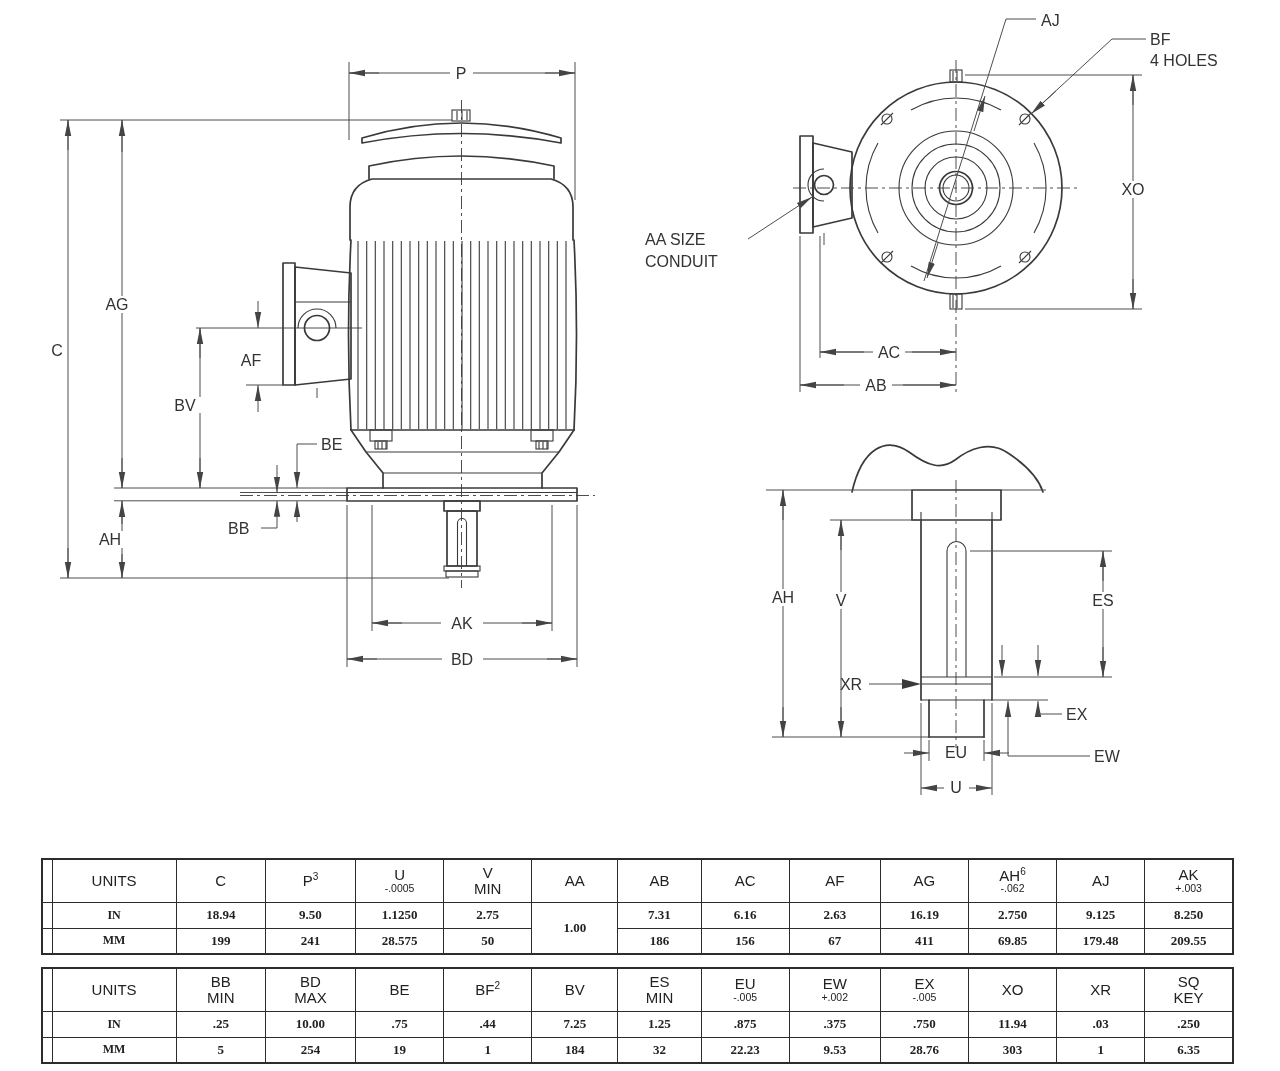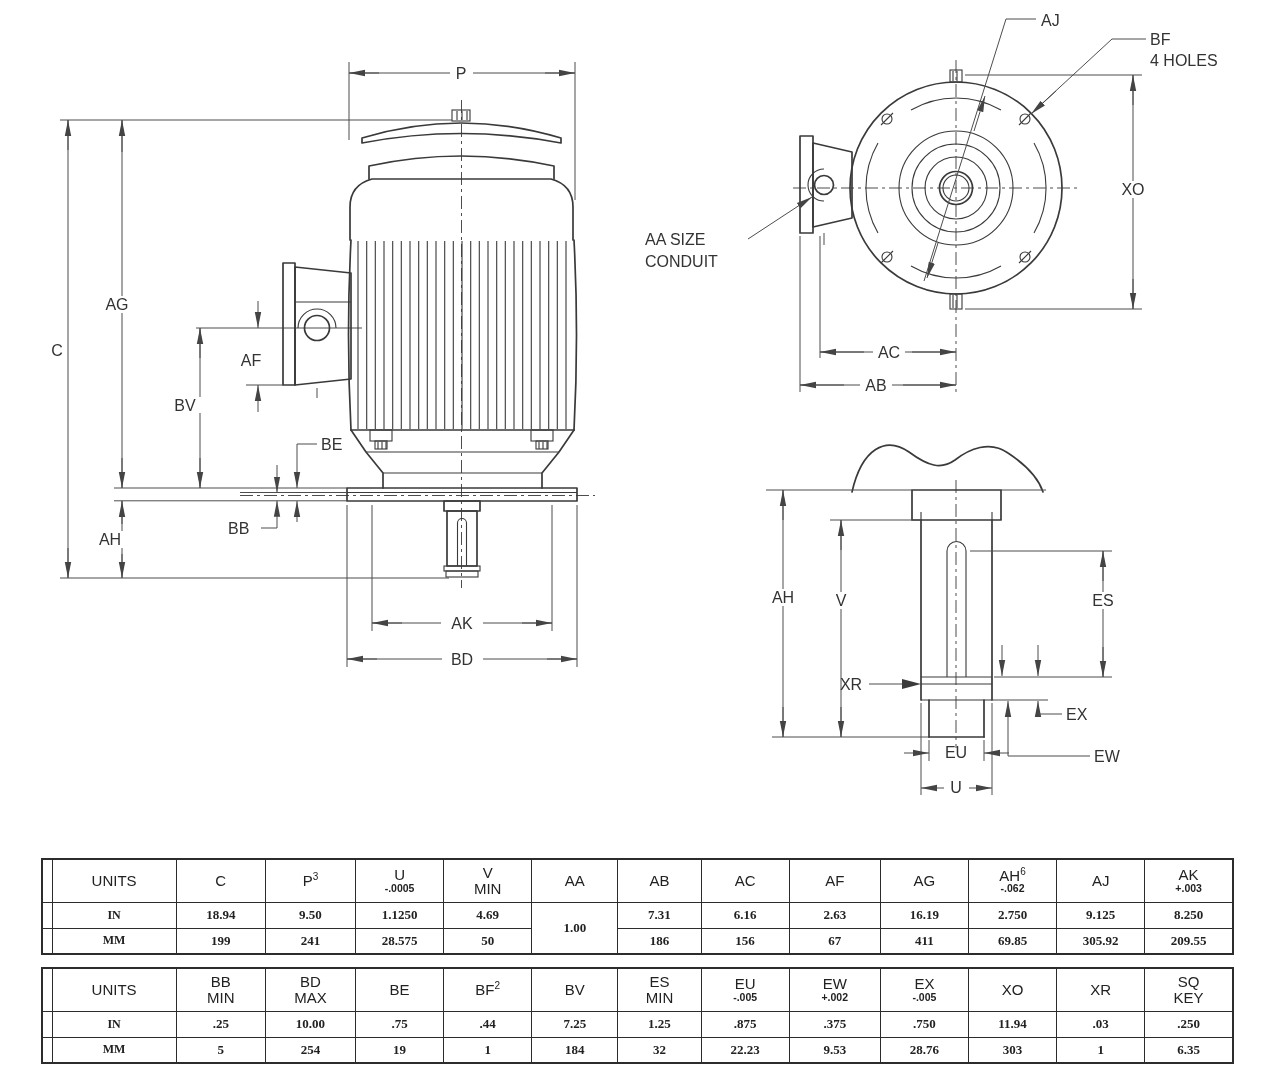--- a/index.html
+++ b/index.html
@@ -14,21 +14,21 @@
   .lbl{font-family:"Liberation Sans",sans-serif;font-size:16px;fill:#333;text-anchor:middle;}
   .lbls{font-family:"Liberation Sans",sans-serif;font-size:16px;fill:#333;text-anchor:start;}
   .fill{fill:#3a3a3a;stroke:none;}
   table{position:absolute;border:2px solid #2c2c2c;border-collapse:collapse;background:#fff;table-layout:fixed;}
   td,th{border:1px solid #2c2c2c;text-align:center;vertical-align:middle;padding:0;overflow:hidden;
         font-family:"Liberation Sans",sans-serif;color:#222;}
   thead tr{height:43px;} tbody tr{height:26px;}
   th{font-weight:400;font-size:15px;}
   .l1{line-height:1.05;} .l1 sup{font-size:10px;}
   .l2{font-size:15px;line-height:1.02;text-align:center;}
-  .tol{font-size:10.5px;font-weight:700;line-height:1.1;}
+  .tol{font-size:10.5px;font-weight:400;line-height:1.1;}
   .val{font-size:13px;font-weight:700;font-family:Liberation Serif, serif;}
   .rowhead{font-size:12px;font-weight:700;}
 </style>
 </head>
 <body>
 
 <div id="stage">
 
 <svg width="1280" height="850" viewBox="0 0 1280 850">
   <defs>
@@ -361,21 +361,21 @@
           </th>
         </tr>
       </thead>
       <tbody>
         <tr>
           <td></td>
           <td class="val rowhead">IN</td>
           <td class="val">18.94</td>
           <td class="val">9.50</td>
           <td class="val">1.1250</td>
-          <td class="val">4.69</td>
+          <td class="val">2.75</td>
           <td class="val" rowspan="2">1.00</td>
           <td class="val">7.31</td>
           <td class="val">6.16</td>
           <td class="val">2.63</td>
           <td class="val">16.19</td>
           <td class="val">2.750</td>
           <td class="val">9.125</td>
           <td class="val">8.250</td>
         </tr>
         <tr>
@@ -383,21 +383,21 @@
           <td class="val rowhead">MM</td>
           <td class="val">199</td>
           <td class="val">241</td>
           <td class="val">28.575</td>
           <td class="val">50</td>
           <td class="val">186</td>
           <td class="val">156</td>
           <td class="val">67</td>
           <td class="val">411</td>
           <td class="val">69.85</td>
-          <td class="val">305.92</td>
+          <td class="val">179.48</td>
           <td class="val">209.55</td>
         </tr>
       </tbody>
     </table>
 
 <table style="left:41px;top:967px;width:1193px;">
   <colgroup>
     <col style="width:10px">
         <col style="width:124px">
         <col style="width:89px">

